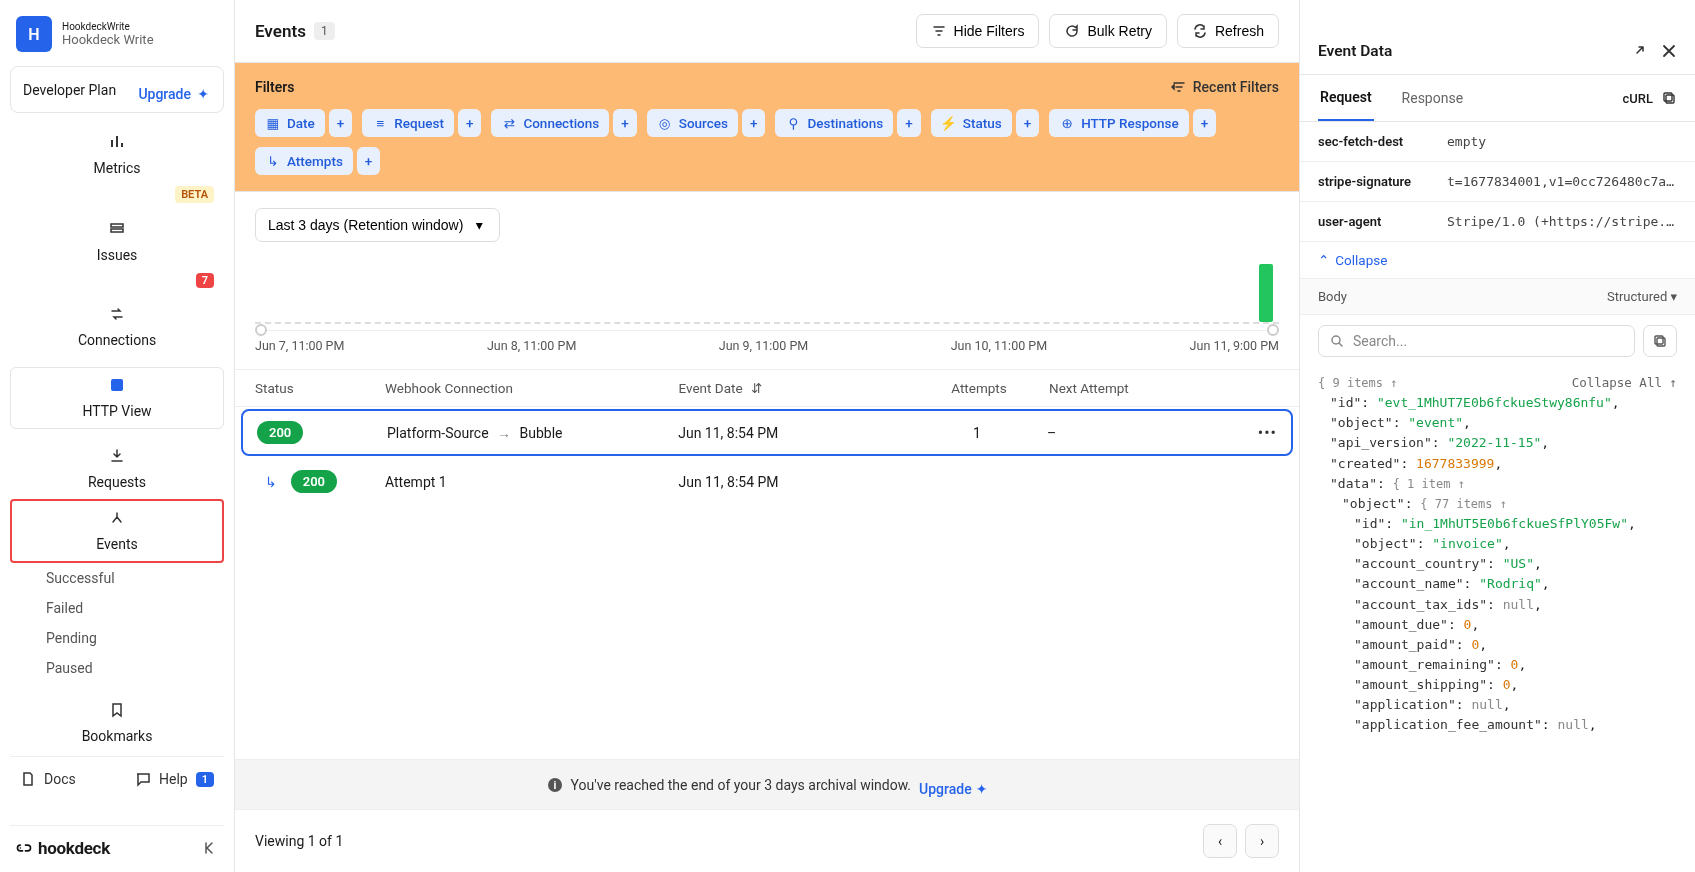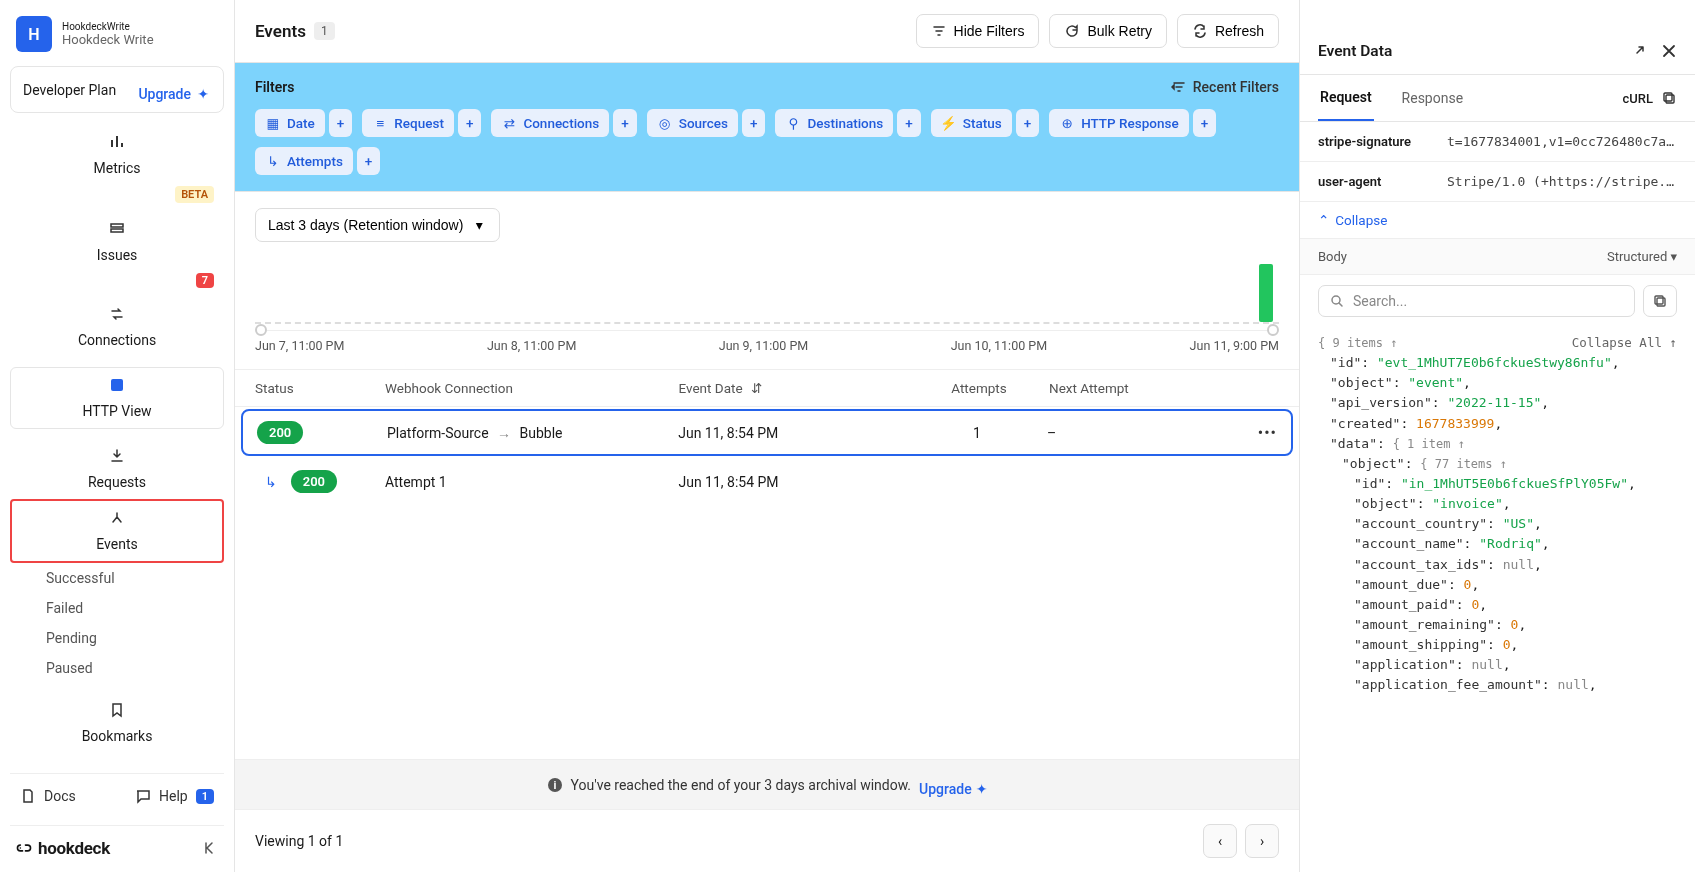--- a/index.html
+++ b/index.html
@@ -18,31 +18,31 @@
 .nav-item.active { border: 1px solid #e5e5e5; }
 .nav-item.events-highlight { border: 2.5px solid #ef4444; border-radius: 4px; }
 .nav-sub { padding-left: 36px; padding-top:7px; padding-bottom:7px; color: #555; cursor: pointer; }
 .nav-spacer { height: 10px; }
 .badge-beta { background: #fef3c7; color: #b45309; font-size: 11px; font-weight: 600; padding: 2px 6px; border-radius: 4px; margin-left: auto; }
 .badge-count { background: #ef4444; color: #fff; font-size: 11px; font-weight: 600; padding: 1px 6px; border-radius: 4px; margin-left: auto; }
 .ic { width: 16px; height: 16px; display: inline-flex; align-items: center; justify-content: center; flex-shrink: 0; }
 .sidebar-footer { margin-top: auto; }
 .footer-row { display: flex; align-items: center; justify-content: space-between; padding: 6px 4px; border-top: 1px solid #eee; }
 .footer-link { display: flex; align-items: center; gap: 8px; color: #333; padding: 8px 6px; }
-.brand-row { display: flex; align-items: center; justify-content: space-between; padding: 12px 6px 4px; border-top: 1px solid #eee; margin-top: 7px; }
+.brand-row { display: flex; align-items: center; justify-content: space-between; padding: 12px 6px 4px; border-top: 1px solid #eee; margin-top: 24px; }
 .brand { font-weight: 700; font-size: 17px; letter-spacing: -0.3px; display:flex; align-items:center; gap:6px; }
 
 
 .main { flex: 1; display: flex; flex-direction: column; border-right: 1px solid #e5e5e5; min-width: 0; }
 .main-header { display: flex; align-items: center; padding: 14px 20px; border-bottom: 1px solid #e5e5e5; }
 .main-title { font-weight: 600; font-size: 17px; margin-right: 8px; }
 .count-badge { background: #eee; color: #555; font-size: 12px; padding: 2px 7px; border-radius: 4px; }
 .header-actions { margin-left: auto; display: flex; gap: 10px; }
 .btn { border: 1px solid #ddd; background: #fff; border-radius: 7px; padding: 8px 14px; display: flex; align-items: center; gap: 7px; cursor: pointer; font-size: 14px; }
-.filters-bar { background: #7dd3fc; border-bottom: 1px solid #e5e5e5; padding: 16px 20px; }
+.filters-bar { background: #fdba74; border-bottom: 1px solid #e5e5e5; padding: 16px 20px; }
 .filters-head { display: flex; justify-content: space-between; align-items: center; margin-bottom: 14px; }
 .filters-title { font-weight: 600; }
 .recent-link { display: flex; align-items: center; gap: 6px; color: #333; font-weight:500; }
 .filter-chips { display: flex; flex-wrap: wrap; gap: 10px; }
 .chip-group { display: flex; }
 .chip { background: #e8f0fd; color: #225cdb; border-radius: 6px; padding: 6px 10px; display: flex; align-items: center; gap: 6px; font-weight: 500; font-size: 13.5px; }
 .chip.plus { padding: 6px 8px; margin-left: 4px; }
 .timeline-section { padding: 16px 20px 8px; }
 .retention-btn { border: 1px solid #ddd; border-radius: 7px; padding: 8px 12px; display: inline-flex; align-items: center; gap: 8px; background:#fff; margin-bottom: 12px; font-size:14px; }
 .chart-area { height: 70px; position: relative; border-bottom: 2px dashed #ddd; display:flex; align-items:flex-end; }
@@ -436,20 +436,24 @@
         <span class="ic">
             <svg width="14" height="14" viewBox="0 0 14 14">
               <rect x="4" y="4" width="8" height="8" rx="1" fill="none" stroke="#333" stroke-width="1.4"></rect>
               <rect x="2" y="2" width="8" height="8" rx="1" fill="none" stroke="#333" stroke-width="1.4"></rect>
             </svg>
           </span>
       </div>
     </div>
 
     <div class="hdr-row">
+        <span class="hdr-key">sec-fetch-dest</span>
+        <span class="hdr-val">empty</span>
+      </div>
+    <div class="hdr-row">
         <span class="hdr-key">stripe-signature</span>
         <span class="hdr-val">t=1677834001,v1=0cc726480c7abf66d…</span>
       </div>
     <div class="hdr-row">
         <span class="hdr-key">user-agent</span>
         <span class="hdr-val">Stripe/1.0 (+https://stripe.com/d…</span>
       </div>
     <div class="collapse-link">
         <span>⌃</span>
         <span>Collapse</span>

